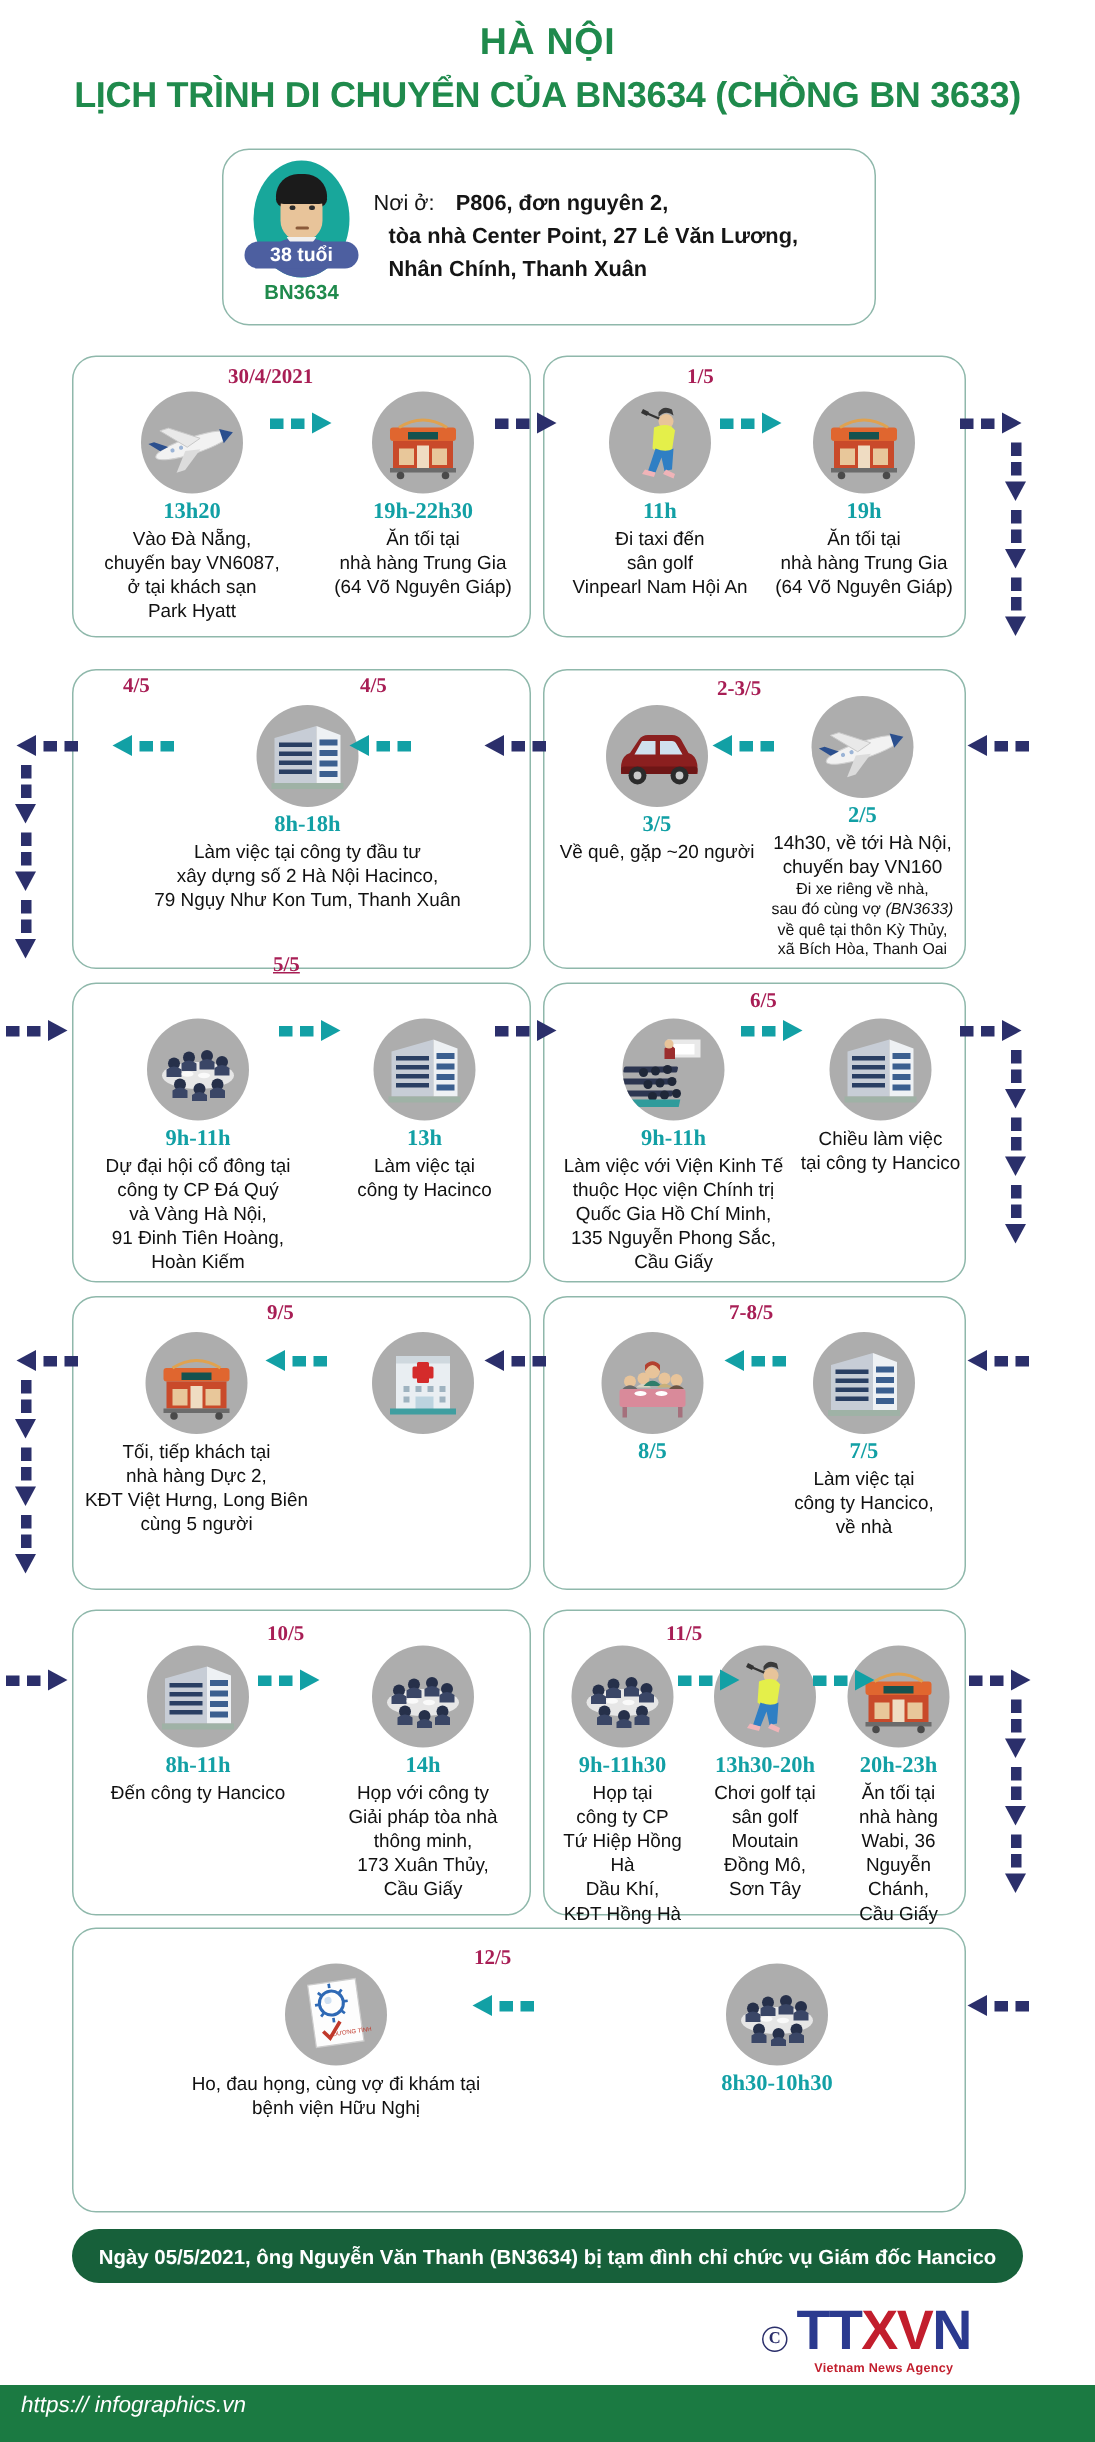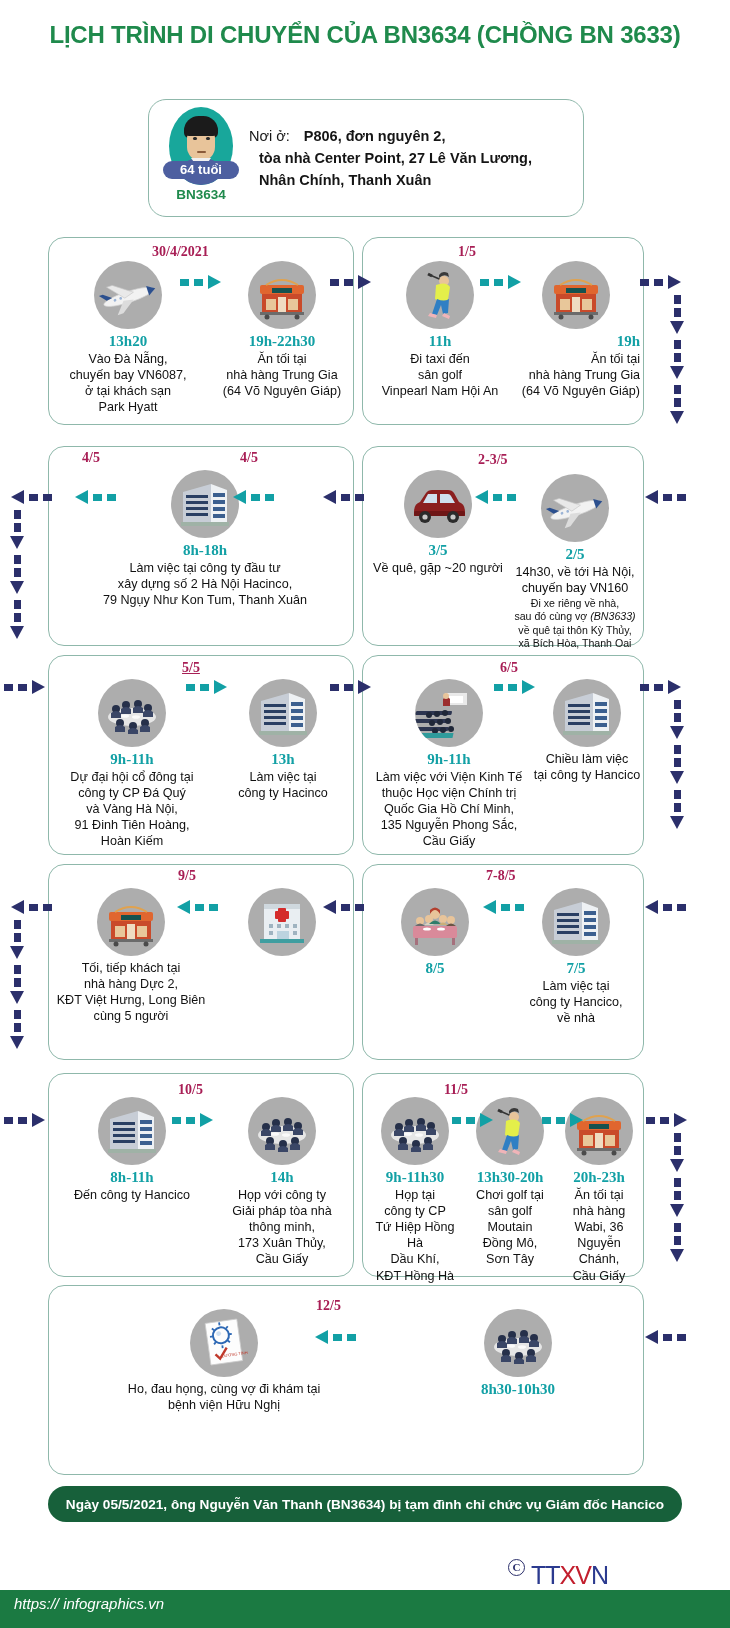--- a/index.html
+++ b/index.html
@@ -264,57 +264,57 @@
     border: 1.6px solid #2b2f6b;
     border-radius: 50%;
     color: #2b2f6b;
     font-size: 11px;
     font-weight: bold;
     display: flex; align-items: center; justify-content: center;
     font-family: "Liberation Serif", serif;
   }
   .ttxvn-logo { position: relative; }
   .ttxvn-word {
-    font-size: 25px;
-    font-weight: normal;
+    font-size: 37px;
+    font-weight: bold;
     color: #2b3a8f;
     letter-spacing: -1px;
     line-height: 1;
-    margin-top: 28px;
   }
   .ttxvn-word .vred { color: #c21e2d; }
   .ttxvn-sub {
     font-size: 8.4px;
     font-weight: bold;
     color: #c21e2d;
     text-align: center;
     letter-spacing: 0.2px;
     margin-top: 1px;
   }
 </style>
 </head>
 <body>
 
 <div class="header">
+  <div class="title-city">HÀ NỘI</div>
   <div class="title-main">LỊCH TRÌNH DI CHUYỂN CỦA BN3634 (CHỒNG BN 3633)</div>
 </div>
 
 <div class="patient-card">
   <div class="avatar-wrap">
     <div class="avatar">
       <div class="av-body"></div>
       <div class="av-hair"></div>
       <div class="av-face"></div>
       <div class="av-hair" style="top:9px;"></div>
       <div class="av-eye l"></div>
       <div class="av-eye r"></div>
       <div class="av-mouth"></div>
       <div class="av-collar"></div>
     </div>
-    <div class="age-badge">64 tuổi</div>
+    <div class="age-badge">38 tuổi</div>
     <div class="patient-code">BN3634</div>
   </div>
   <div class="patient-addr">
     <span class="lbl">Nơi ở:</span>
     <b>P806, đơn nguyên 2,</b><br>
     <b>tòa nhà Center Point, 27 Lê Văn Lương,</b><br>
     <b>Nhân Chính, Thanh Xuân</b>
   </div>
 </div>
 
@@ -360,21 +360,21 @@
           <circle cx="38" cy="20" r="5" fill="#e8c49a"></circle>
           <path d="M33 17 q5 -5 10 -1 l-1 -4 q-6 -3 -9 2 z" fill="#3a3a3a"></path>
           <path d="M30 24 q10 -4 14 2 l-2 13 q-8 3 -13 -1 z" fill="#e4ef4a"></path>
           <path d="M31 38 q7 3 12 0 l-1 14 -5 1 -2 -9 -4 10 -5 -1 z" fill="#2f7fc4"></path>
           <path d="M24 52 l7 2 -1 3 -8 -2 z" fill="#f0b4b8"></path>
           <path d="M38 52 l6 3 -1 3 -7 -3 z" fill="#f0b4b8"></path>
         </svg></div>
       <div class="stop-time">11h</div>
       <div class="stop-desc">Đi taxi đến<br>sân golf<br>Vinpearl Nam Hội An</div>
     </div>
-    <div class="stop" style="left: 512px; top: 261px; width: 128px; text-align: right;">
+    <div class="stop" style="left: 512px; top: 261px; width: 128px;">
       <div class="icon-circle"><svg viewBox="0 0 68 68" width="68" height="68">
           <rect x="12" y="24" width="44" height="9" rx="2" fill="#e0662f"></rect>
           <path d="M18 24 q16 -10 32 0" fill="none" stroke="#e0a24f" stroke-width="2"></path>
           <rect x="14" y="33" width="40" height="18" fill="#c94a2a"></rect>
           <rect x="24" y="27" width="20" height="5" fill="#15524f"></rect>
           <rect x="18" y="38" width="10" height="11" fill="#e8c79a"></rect>
           <rect x="40" y="38" width="10" height="11" fill="#e8c79a"></rect>
           <rect x="30" y="36" width="8" height="15" fill="#efdcc2"></rect>
           <rect x="12" y="51" width="44" height="3" fill="#6b6b6b"></rect>
           <circle cx="19" cy="56" r="2.5" fill="#4a4a4a"></circle>
@@ -451,21 +451,21 @@
           <path d="M36 24 h8 q2 0 3 2 l4 7 h-15 z" fill="#cfe0ee"></path>
           <rect x="10" y="41" width="51" height="5" rx="2" fill="#6e1616"></rect>
           <circle cx="21" cy="47" r="6" fill="#2b2b2b"></circle>
           <circle cx="21" cy="47" r="2.6" fill="#c9c9c9"></circle>
           <circle cx="49" cy="47" r="6" fill="#2b2b2b"></circle>
           <circle cx="49" cy="47" r="2.6" fill="#c9c9c9"></circle>
         </svg></div>
       <div class="stop-time">3/5</div>
       <div class="stop-desc">Về quê, gặp ~20 người</div>
     </div>
-    <div class="stop" style="left: 510px; top: 474px; width: 130px;">
+    <div class="stop" style="left: 510px; top: 464px; width: 130px;">
       <div class="icon-circle"><svg viewBox="0 0 68 68" width="68" height="68">
           <g transform="rotate(-18 34 34)">
             <ellipse cx="34" cy="36" rx="26" ry="5.5" fill="#f2f2f2" stroke="#cfcfcf" stroke-width="0.7"></ellipse>
             <path d="M54 31 L62 36 L54 41 Z" fill="#2b4f8e"></path>
             <path d="M30 36 L16 20 L22 20 L40 33 Z" fill="#e9e9e9" stroke="#c8c8c8" stroke-width="0.6"></path>
             <path d="M28 38 L18 50 L24 50 L38 40 Z" fill="#dcdcdc"></path>
             <path d="M12 33 L6 26 L10 26 L18 32 Z" fill="#2b4f8e"></path>
             <circle cx="20" cy="35" r="1.4" fill="#9bb4d6"></circle>
             <circle cx="26" cy="35" r="1.4" fill="#9bb4d6"></circle>
           </g>
@@ -614,21 +614,21 @@
           <g fill="#3b5f8f">
             <rect x="42" y="23" width="12" height="4"></rect>
             <rect x="42" y="30" width="12" height="4"></rect>
             <rect x="42" y="37" width="12" height="4"></rect>
             <rect x="42" y="44" width="12" height="4"></rect>
           </g>
           <rect x="10" y="52" width="48" height="4" fill="#9fb2a6"></rect>
         </svg></div>
       <div class="stop-desc">Chiều làm việc<br>tại công ty Hancico</div>
     </div>
-    <div class="date-lbl" style="left: 182px; top: 660px; text-decoration: underline;">5/5</div>
+    <div class="date-lbl" style="left: 182px; top: 636px; text-decoration: underline;">5/5</div>
     <div class="date-lbl" style="left: 500px; top: 660px;">6/5</div>
     <div class="arr arr-h navy" style="left: 4px; top: 680px;">
       <span class="dash d1"></span>
       <span class="dash d2"></span>
       <span class="head"></span>
     </div>
     <div class="arr arr-h teal" style="left: 186px; top: 680px;">
       <span class="dash d1"></span>
       <span class="dash d2"></span>
       <span class="head"></span>

